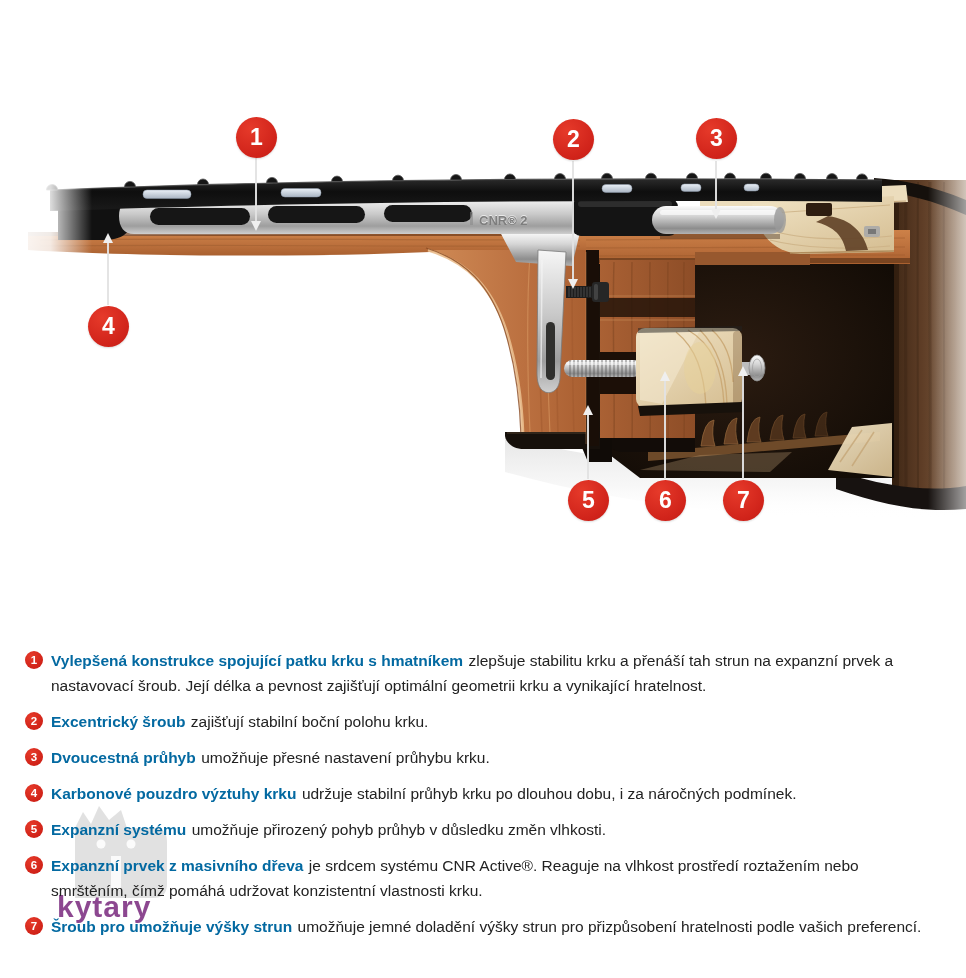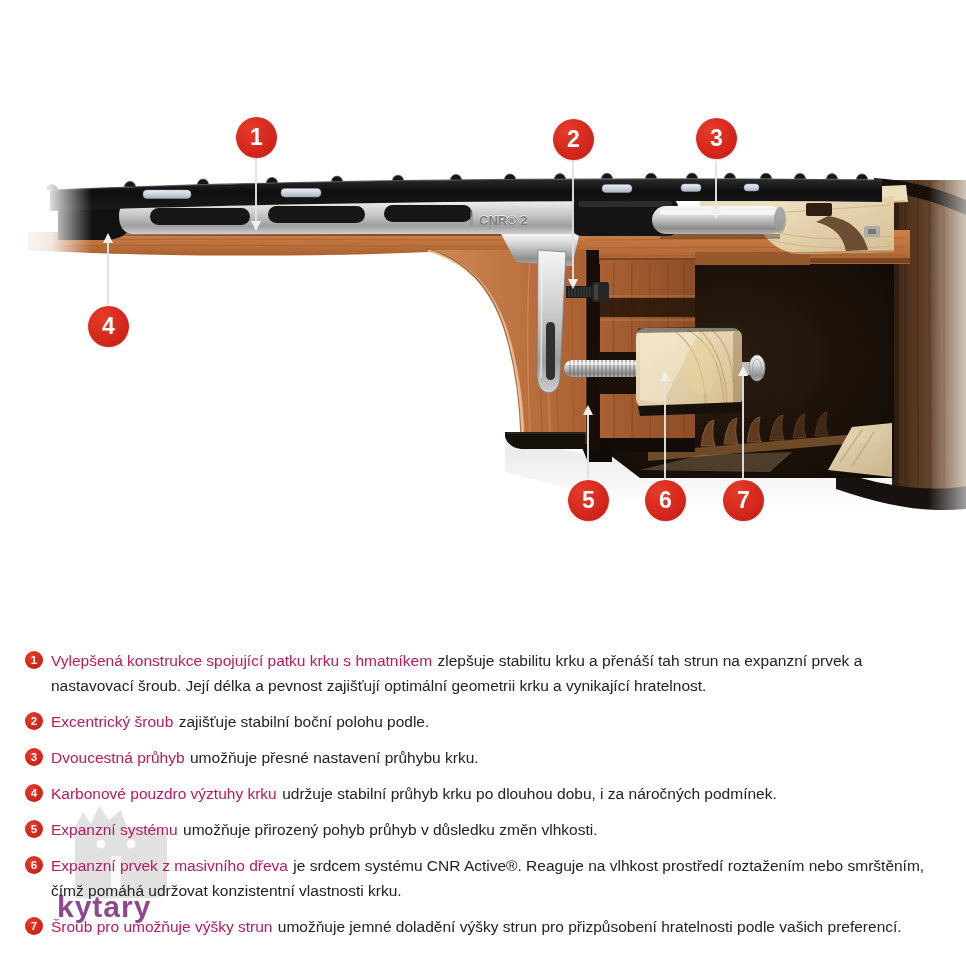--- a/index.html
+++ b/index.html
@@ -10,21 +10,21 @@
   .marker{position:absolute;width:41px;height:41px;border-radius:50%;
           background:radial-gradient(circle at 35% 28%, #e63a2a 0%, #d0231a 70%, #c01d13 100%);
           color:#fff;font-weight:bold;font-size:23px;display:flex;align-items:center;justify-content:center;
           box-shadow:0 1px 2px rgba(0,0,0,0.15);}
   .legend{position:absolute;left:25px;top:648px;width:900px;z-index:2;}
   .legend p{position:relative;margin:0 0 11px 0;padding-left:26px;
             font-size:15.5px;line-height:25px;color:#222;}
   .legend .badge{position:absolute;left:0;top:3px;width:18px;height:18px;border-radius:50%;
             background:radial-gradient(circle at 35% 28%, #e63a2a 0%, #cf2117 75%);
             color:#fff;font-size:11.5px;font-weight:bold;display:flex;align-items:center;justify-content:center;}
-  .legend .t{font-weight:normal;color:#be185d;margin-right:.35em;}
+  .legend .t{font-weight:bold;color:#0369a1;margin-right:.35em;}
   .watermark{position:absolute;left:55px;top:798px;width:150px;height:135px;z-index:1;opacity:.8;}
   .watermark .wtxt{position:absolute;left:2px;top:92px;font-size:30px;font-weight:bold;
             color:#701a75;letter-spacing:1px;}
 </style>
 </head>
 <body>
 
 <div class="figure">
 <svg width="966" height="640" viewBox="0 0 966 640">
   <defs>
@@ -311,21 +311,21 @@
     <rect x="56" y="58" width="10" height="34" fill="#fff" opacity="0.85"></rect>
   </svg>
   <div class="wtxt">kytary</div>
 </div>
 
 <div class="legend">
   <p>
     <span class="badge">1</span><span class="t">Vylepšená konstrukce spojující patku krku s hmatníkem</span><span>zlepšuje stabilitu krku a přenáší tah strun na expanzní prvek a nastavovací šroub. Její délka a pevnost zajišťují optimální geometrii krku a vynikající hratelnost.</span>
   </p>
   <p>
-    <span class="badge">2</span><span class="t">Excentrický šroub</span><span>zajišťuje stabilní boční polohu podle.</span>
+    <span class="badge">2</span><span class="t">Excentrický šroub</span><span>zajišťují stabilní boční polohu krku.</span>
   </p>
   <p>
     <span class="badge">3</span><span class="t">Dvoucestná průhyb</span><span>umožňuje přesné nastavení průhybu krku.</span>
   </p>
   <p>
     <span class="badge">4</span><span class="t">Karbonové pouzdro výztuhy krku</span><span>udržuje stabilní průhyb krku po dlouhou dobu, i za náročných podmínek.</span>
   </p>
   <p>
     <span class="badge">5</span><span class="t">Expanzní systému</span><span>umožňuje přirozený pohyb průhyb v důsledku změn vlhkosti.</span>
   </p>

